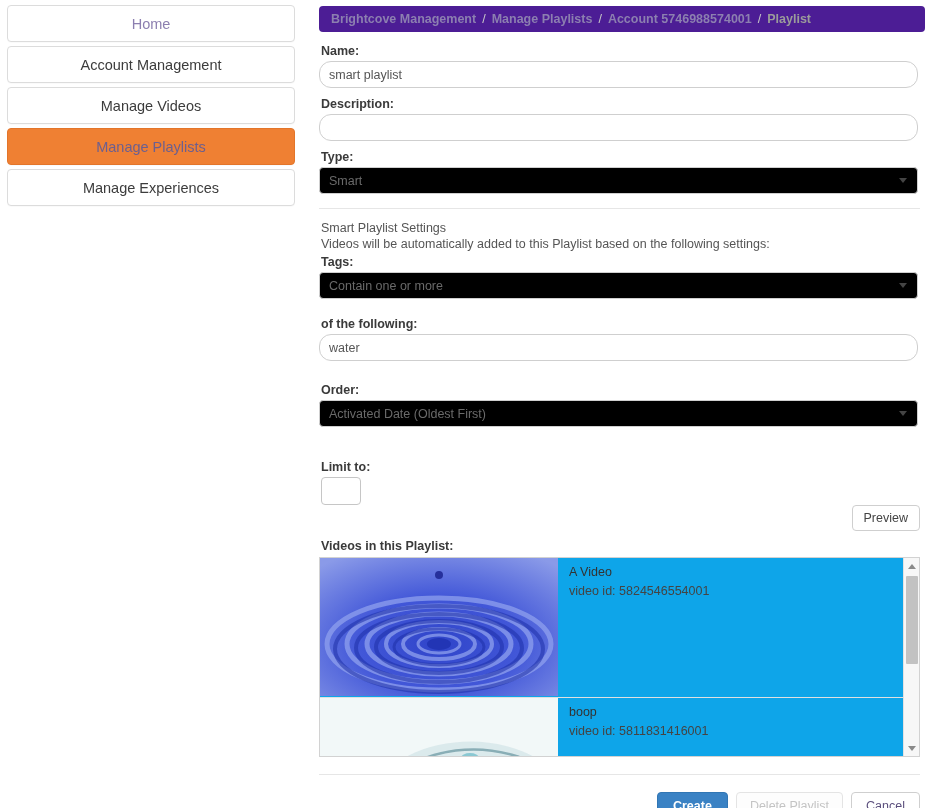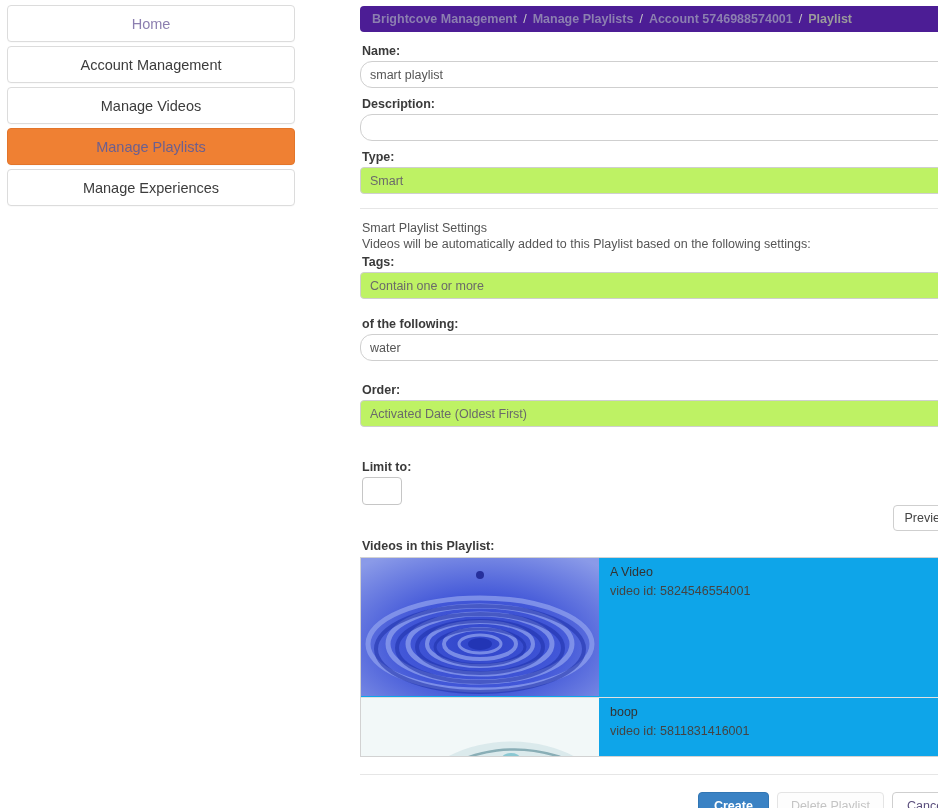--- a/index.html
+++ b/index.html
@@ -13,21 +13,20 @@
     font-size: 13px;
     color: #333333;
     overflow: hidden;
   }
 
   .page {
     position: relative;
     width: 938px;
     height: 808px;
     display: flex;
-    gap: 41px;
   }
 
   
   .sidebar {
     width: 302px;
     padding: 5px 7px 0 7px;
     flex: 0 0 302px;
   }
   .nav-item {
     height: 37px;
@@ -96,21 +95,21 @@
     display: flex;
     align-items: center;
   }
   .text-input.tall { height: 27px; }
 
   .select-box {
     width: 599px;
     height: 27px;
     border: 1px solid #cfcfcf;
     border-radius: 4px;
-    background: #bef264;
+    background: #000000;
     padding: 0 9px;
     font-size: 12.5px;
     color: #6a6a6a;
     display: flex;
     align-items: center;
     justify-content: space-between;
     cursor: pointer;
   }
   .caret {
     width: 0; height: 0;

